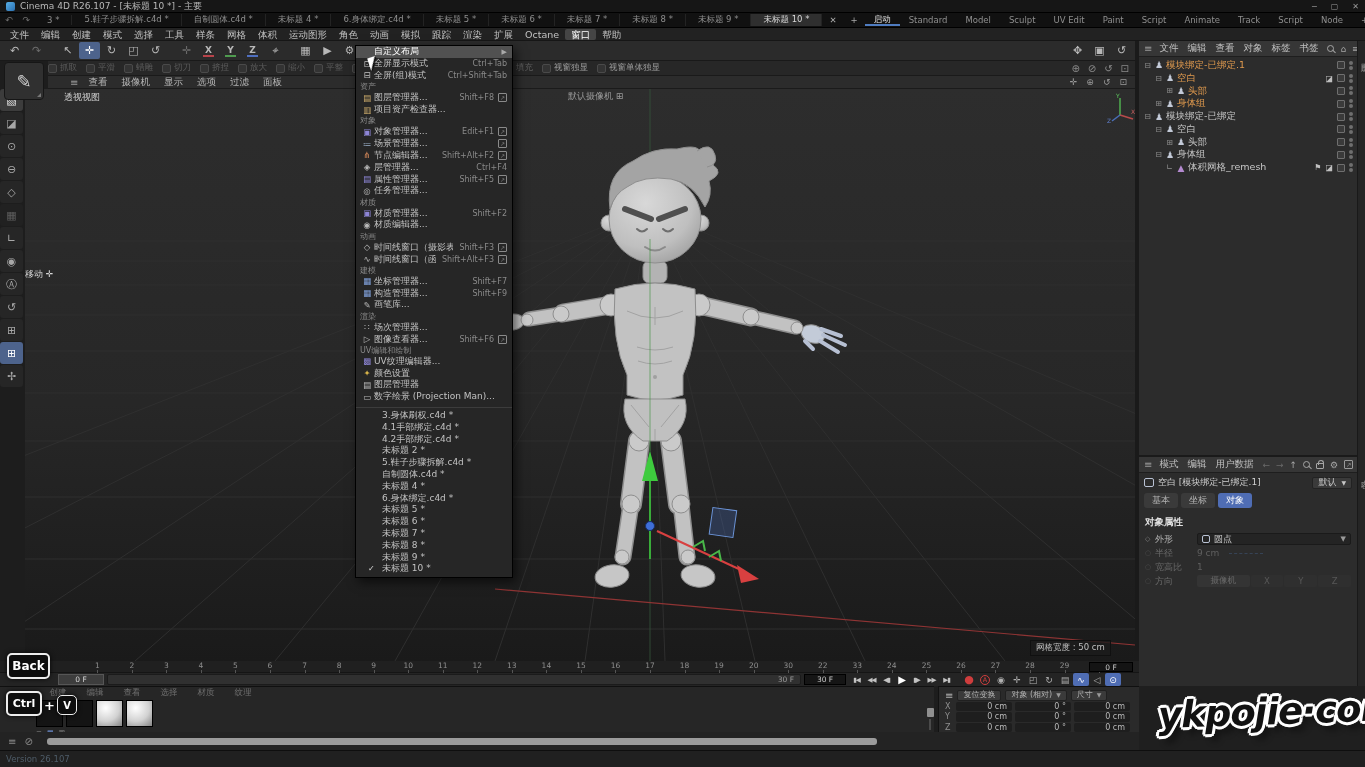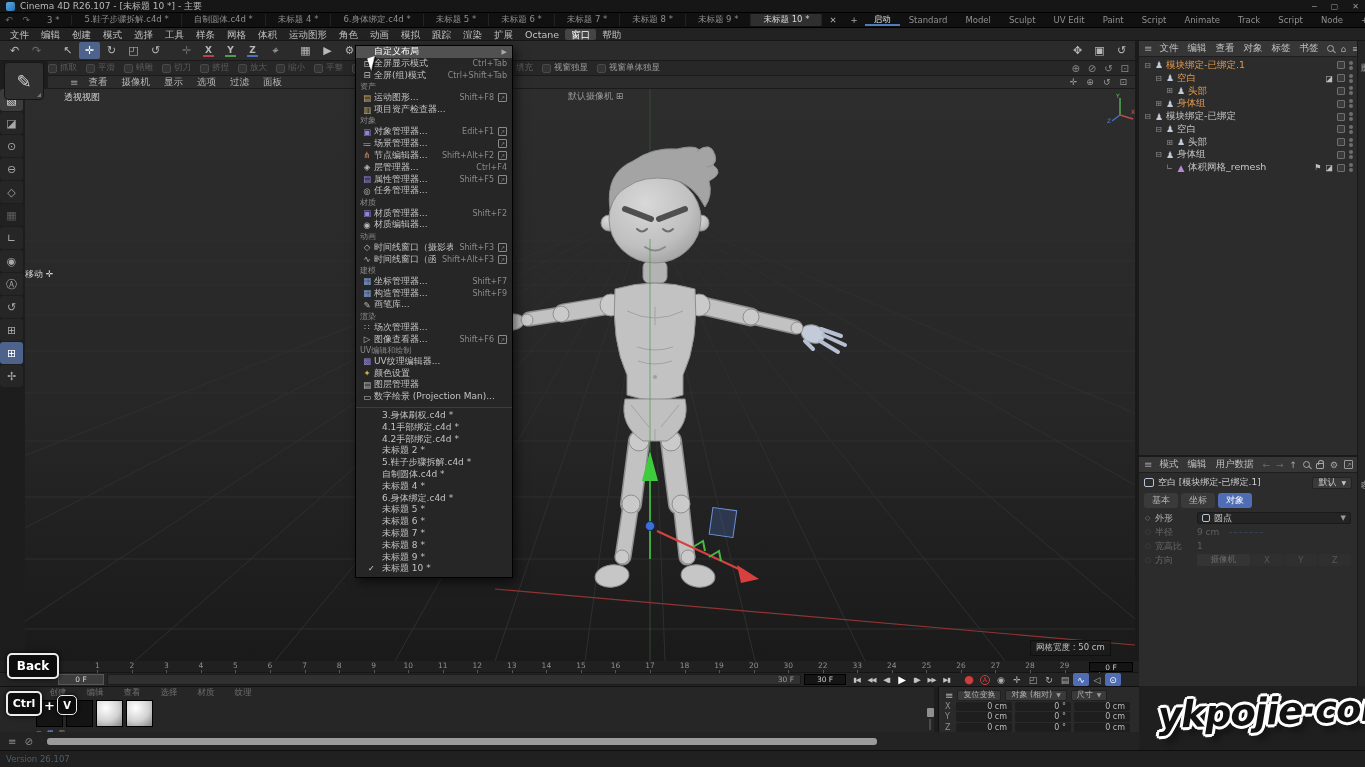--- a/index.html
+++ b/index.html
@@ -179,21 +179,21 @@
   .mi-sub{margin-left:auto;color:#aaa;font-size:7px}
   .mi-check{position:absolute;left:12px;color:#ddd;font-size:8px}
   .mi.hl{background:#515151;color:#fff}
   .mi.hdr{height:10.5px;color:#8a8a8a;font-size:8px}
   .mi.sep{height:5px;border-bottom:1px solid #3c3c3c;margin-bottom:2px}
   .mi.doc{padding-left:26px}
   #menucursor{left:369px;top:57px;width:0;height:0;border-left:8px solid #fff;border-bottom:13px solid transparent;border-top:0 solid transparent;transform:rotate(-18deg);filter:drop-shadow(1px 1px 0 #000);z-index:21}
 
   
   .key{position:absolute;background:#0d0d0d;border:2px solid #ececec;border-radius:5px;color:#fff;font-weight:bold;display:flex;align-items:center;justify-content:center;box-shadow:0 0 5px rgba(0,0,0,.8);z-index:30}
-  #key-back{left:7px;top:653px;width:52px;height:26px;font-size:12px}
+  #key-back{left:7px;top:653px;width:43px;height:26px;font-size:12px}
   #key-ctrl{left:6px;top:691px;width:36px;height:25px;font-size:11px}
   #key-v{left:57px;top:695px;width:20px;height:20px;font-size:10px;border-width:1.5px}
   #key-plus{position:absolute;left:44px;top:698px;color:#fff;font-size:13px;font-weight:bold;z-index:30;text-shadow:0 0 3px #000}
   #watermark{position:absolute;left:1158px;top:690px;font-size:37px;font-weight:800;font-style:italic;letter-spacing:-1px;color:#121212;transform:rotate(-2deg);z-index:25;
     text-shadow:3px 0 0 #fff,-3px 0 0 #fff,0 3px 0 #fff,0 -3px 0 #fff,2px 2px 0 #fff,-2px -2px 0 #fff,2px -2px 0 #fff,-2px 2px 0 #fff,6px 7px 6px rgba(0,0,0,.45)}
   .burger{font-size:10px}
 </style>
 </head>
 <body>
 
@@ -842,20 +842,21 @@
       <span class="preset">
           <span>默认</span>
           <span style="font-size:6px">▼</span>
         </span>
     </div>
     <div id="attrtabs">
         <div class="atab">基本</div>
         <div class="atab">坐标</div>
         <div class="atab active">对象</div>
       </div>
+    <div id="attrsec">对象属性</div>
     <div class="prow">
       <span class="pdot">◇</span>
       <span class="plabel">外形</span>
       <span class="pvalbox">
         <span class="tiny"></span>
         <span>圆点</span>
         <span class="car">▼</span>
       </span>
     </div>
     <div class="prow dim">
@@ -1074,21 +1075,21 @@
   </div>
     <div class="mi hdr">
 
     <span class="mi-label">资产</span>
     <span class="mi-short"></span>
 
   </div>
     <div class="mi">
 
     <span class="mi-ic" style="color: rgb(201, 169, 106);">▤</span>
-    <span class="mi-label">运动图形...</span>
+    <span class="mi-label">图层管理器...</span>
     <span class="mi-short">Shift+F8</span>
     <span class="mi-ext">↗</span>
 
   </div>
     <div class="mi">
 
     <span class="mi-ic" style="color: rgb(201, 169, 106);">▥</span>
     <span class="mi-label">项目资产检查器...</span>
     <span class="mi-short"></span>
 

